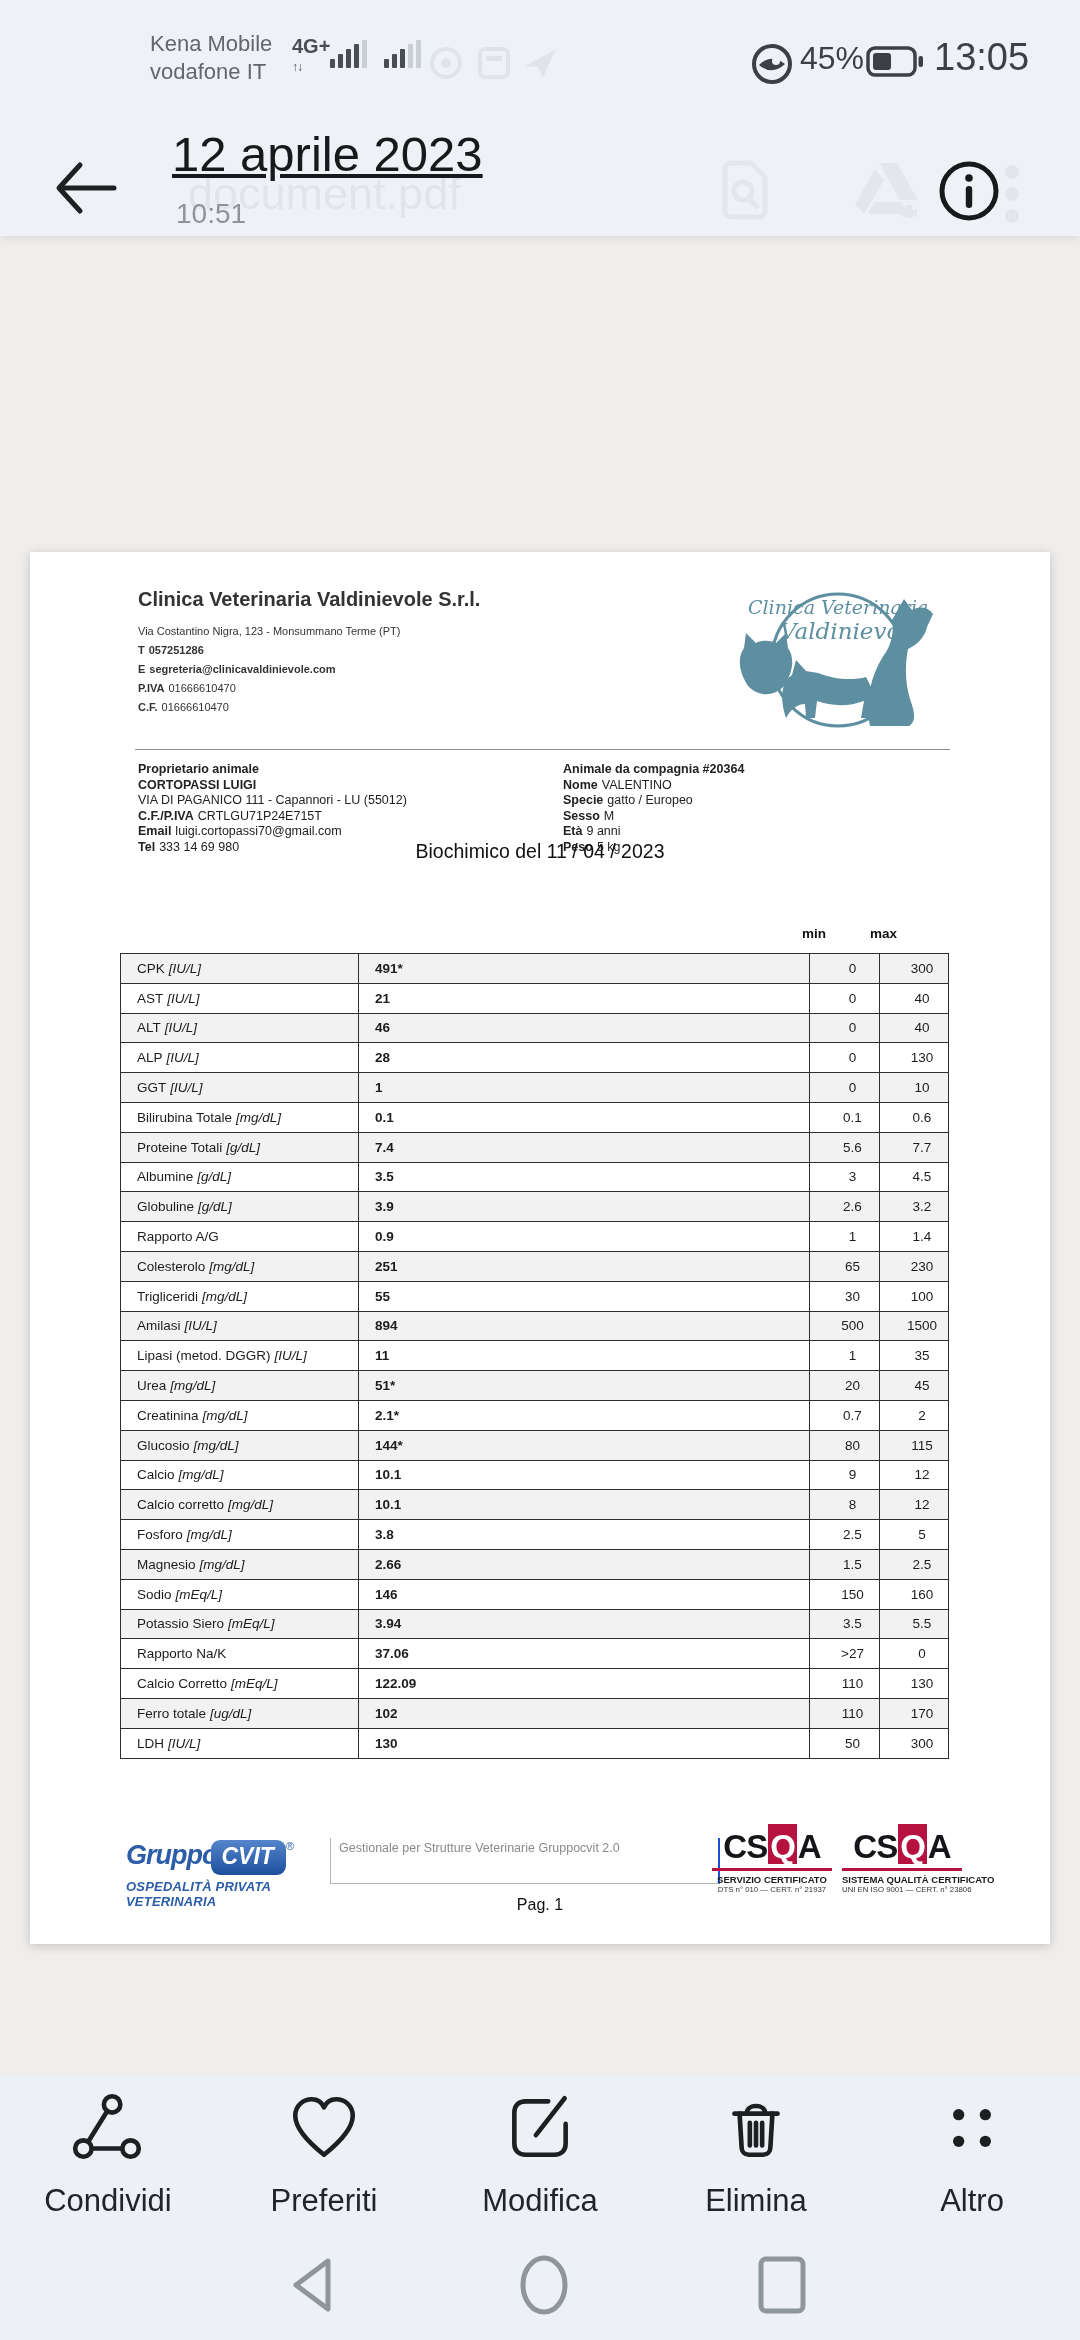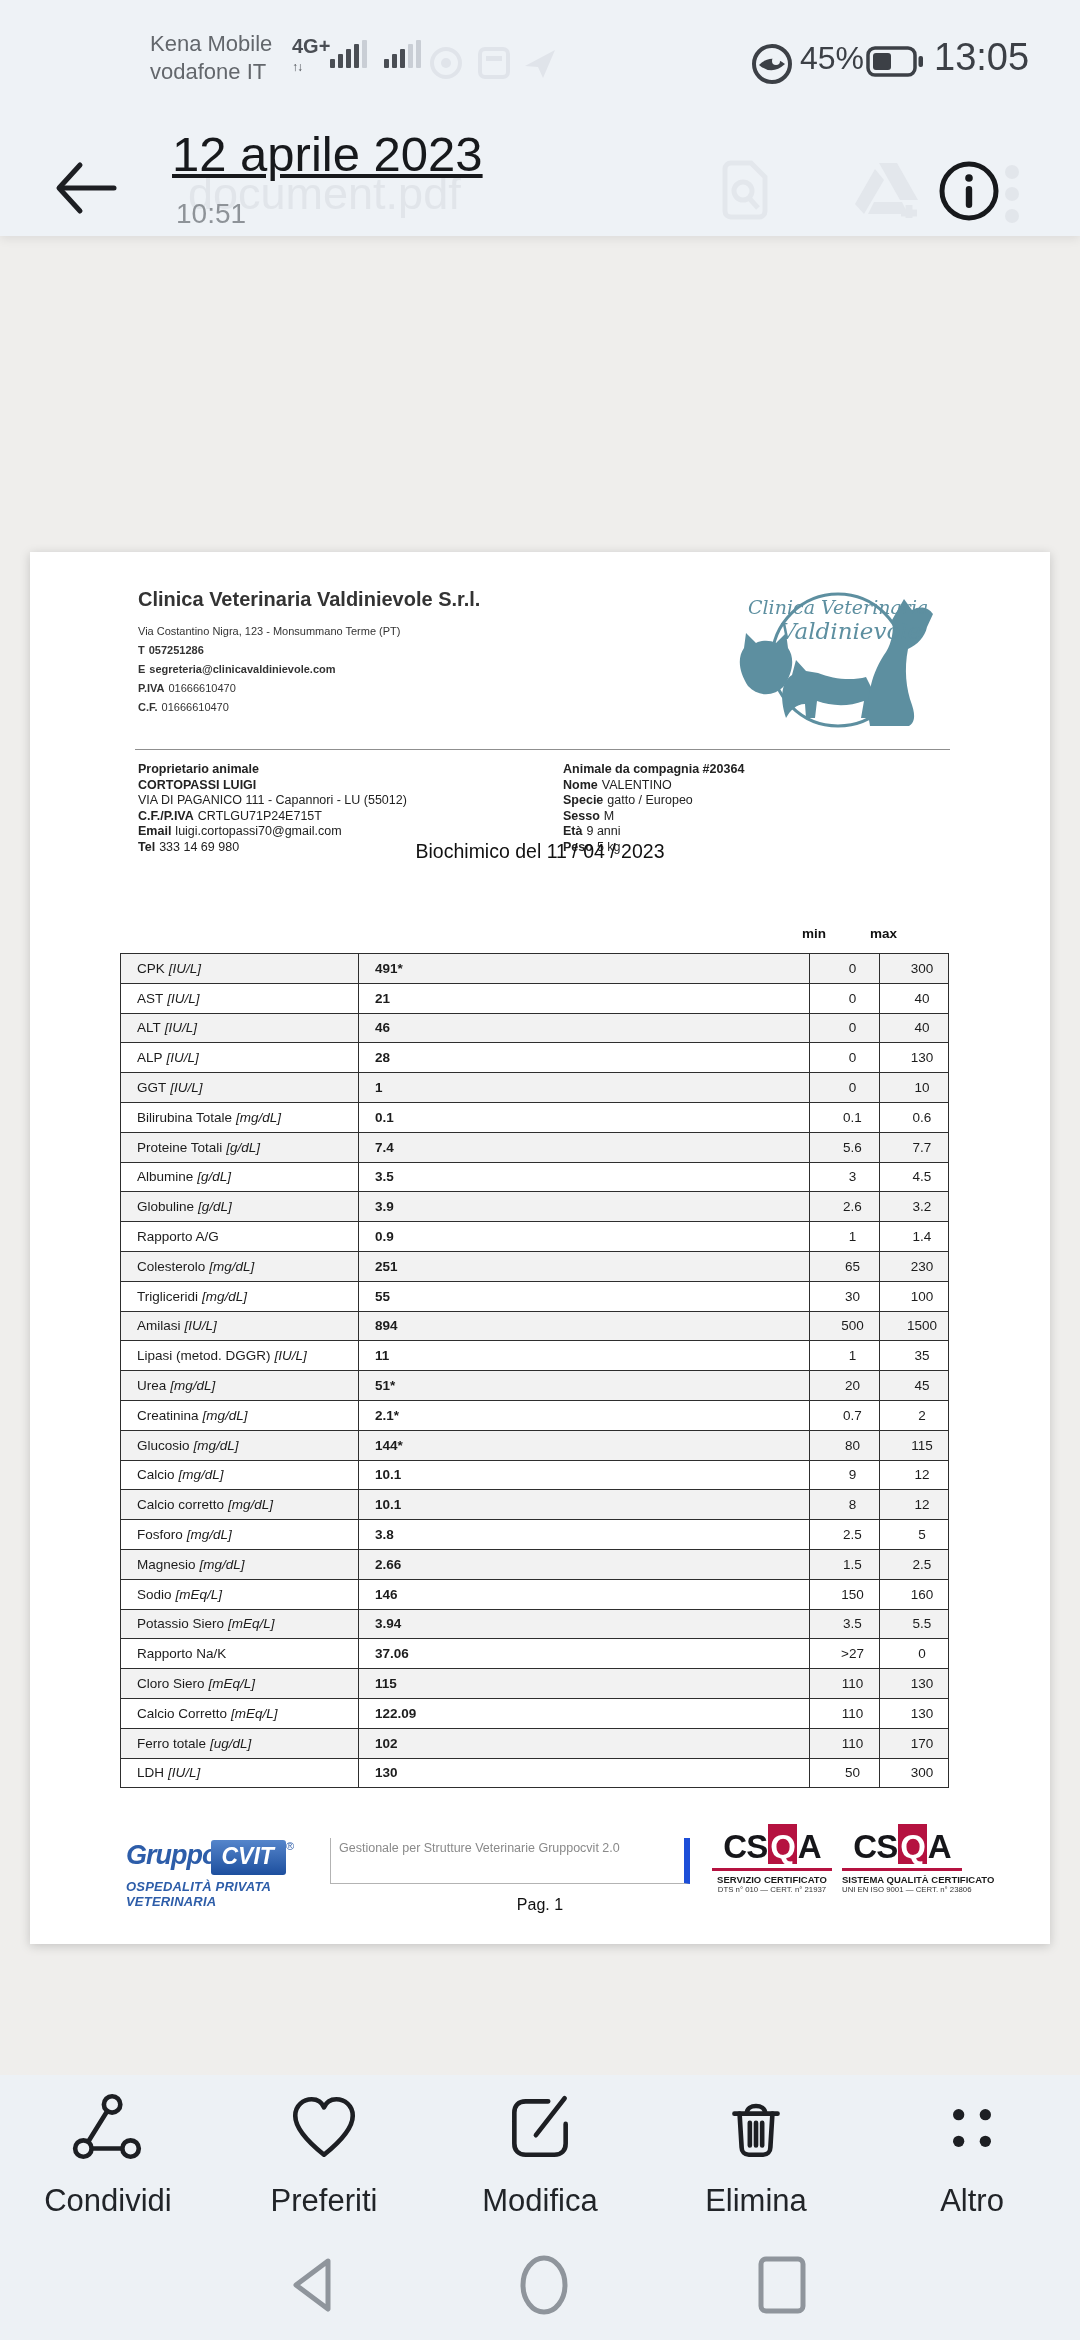--- a/index.html
+++ b/index.html
@@ -48,25 +48,25 @@
   table.lab tr.shade{background:#f2f2f2;}
   td.c{text-align:center;padding:0;}
   .punit{font-style:italic;margin-left:4px;}
   .pval{font-weight:bold;}
 
   
   .cvit{position:absolute;left:96px;top:1288px;width:230px;}
   .cvit-top{white-space:nowrap;}
   .cvit-gruppo{font-size:27px;font-weight:bold;font-style:italic;color:#2d5da9;letter-spacing:-1px;}
   .cvit-box{display:inline-block;background:linear-gradient(#5585cb,#1d4f9e);color:#fff;
-    font-size:23px;font-weight:bold;font-style:italic;border-radius:3px;padding:3px 12px 5px 10px;margin-left:-6px;}
+    font-size:23px;font-weight:bold;font-style:italic;border-radius:9px;padding:3px 12px 5px 10px;margin-left:-6px;}
   .cvit-reg{font-size:11px;color:#2d5da9;vertical-align:top;}
   .cvit-sub{font-size:13px;font-weight:bold;font-style:italic;color:#2d5da9;margin-top:4px;letter-spacing:.2px;}
-  .gestbox{position:absolute;left:300px;top:1286px;width:360px;height:46px;
-    border-left:1px solid #b3b3b3;border-right:6px solid #1d4ed8;border-bottom:1px solid #b3b3b3;}
+  .gestbox{position:absolute;left:300px;top:1286px;width:390px;height:46px;
+    border-left:1px solid #b3b3b3;border-right:2px solid #1d4ed8;border-bottom:1px solid #b3b3b3;}
   .gestbox div{font-size:12.5px;color:#8a8a8a;padding:3px 8px;}
   .pag{position:absolute;left:0;top:1344px;width:1020px;text-align:center;font-size:16px;color:#111;}
   .csqa{position:absolute;top:1272px;width:120px;text-align:center;}
   .csqa1{left:682px;} .csqa2{left:812px;}
   .csqa-letters{font-size:33px;font-weight:bold;color:#16161a;letter-spacing:-1px;line-height:40px;white-space:nowrap;}
   .csqa-letters .q{display:inline-block;background:#b51240;color:#fff;padding:6px 2px 0 2px;margin:0 1px;line-height:34px;}
   .csqa-line{height:3px;background:#b51240;margin-top:1px;}
   .csqa-cap1{font-size:9.5px;font-weight:bold;color:#1a1a1a;margin-top:3px;white-space:nowrap;}
   .csqa-cap2{font-size:7.8px;color:#333;white-space:nowrap;}
 
@@ -386,26 +386,20 @@
         <td class="c">5.5</td>
       </tr>
 
       <tr>
         <td><span>Rapporto Na/K</span><span class="punit"></span></td>
         <td class="pval">37.06</td>
         <td class="c">&gt;27</td>
         <td class="c">0</td>
       </tr>
 
-      <tr class="shade">
-        <td><span>Cloro Siero</span><span class="punit">[mEq/L]</span></td>
-        <td class="pval">115</td>
-        <td class="c">110</td>
-        <td class="c">130</td>
-      </tr>
 
       <tr>
         <td><span>Calcio Corretto</span><span class="punit">[mEq/L]</span></td>
         <td class="pval">122.09</td>
         <td class="c">110</td>
         <td class="c">130</td>
       </tr>
 
       <tr class="shade">
         <td><span>Ferro totale</span><span class="punit">[ug/dL]</span></td>

